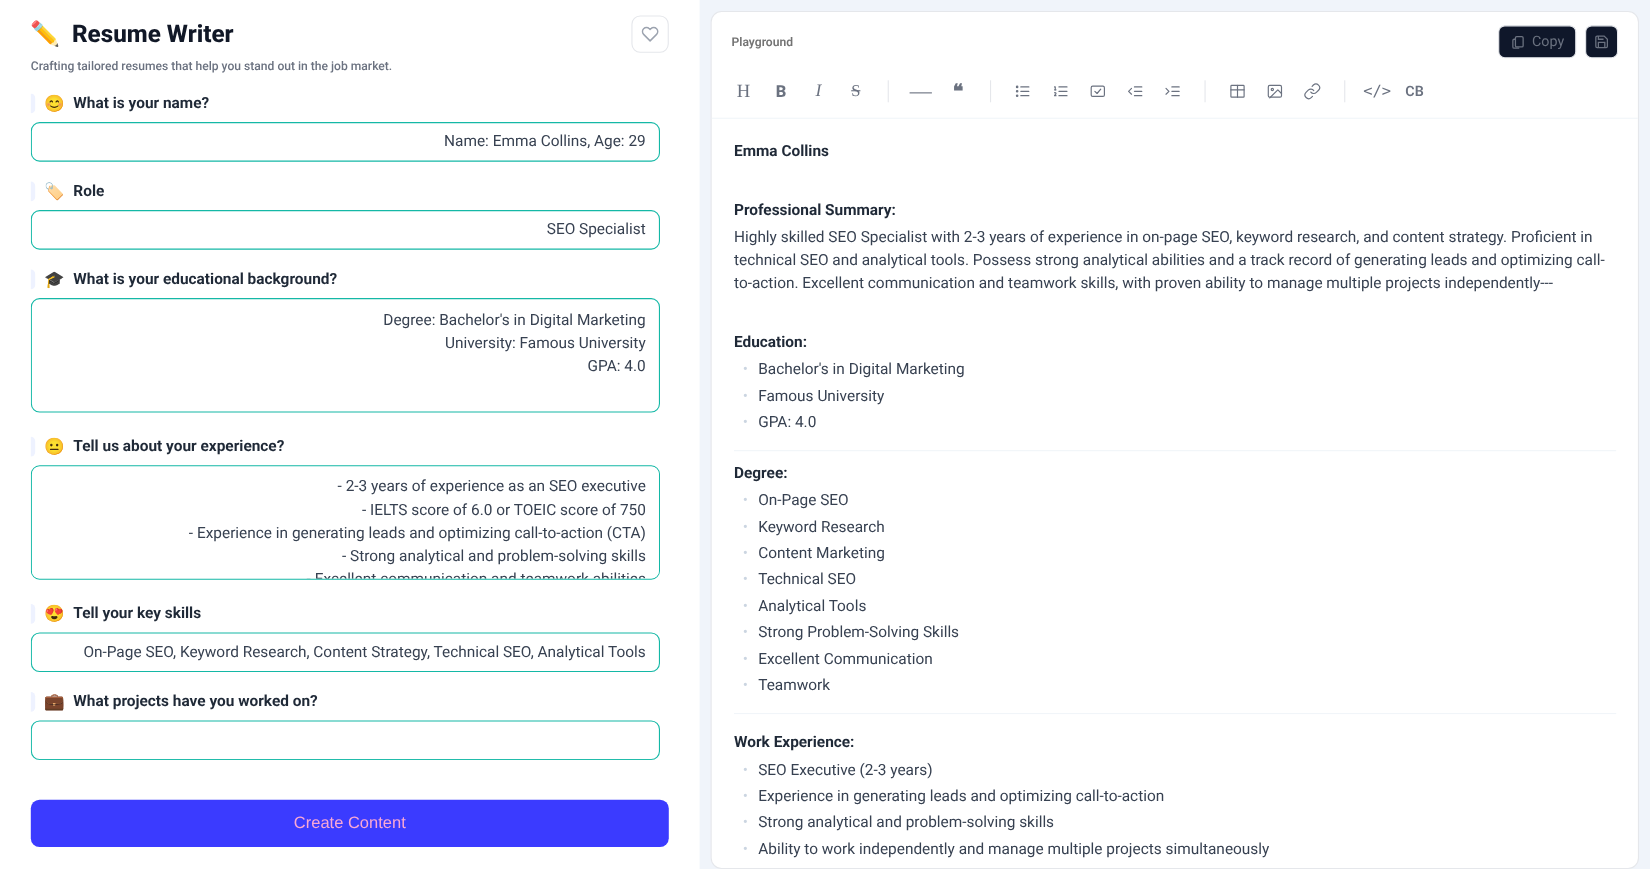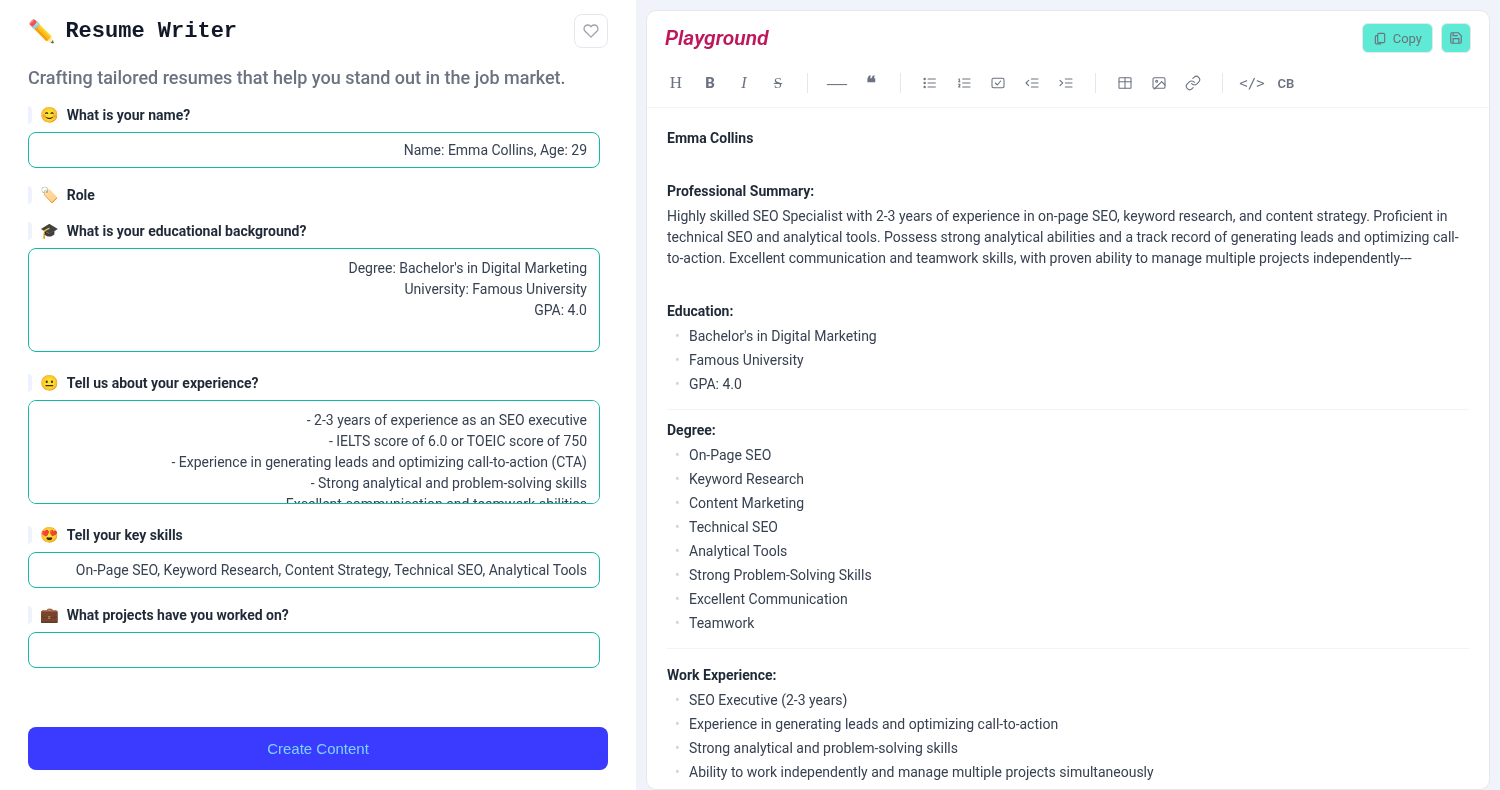--- a/index.html
+++ b/index.html
@@ -30,34 +30,33 @@
     align-items: center;
     gap: 10px;
   }
   .pen-icon {
     font-size: 22px;
   }
   .app-title {
     font-size: 22px;
     font-weight: 800;
     color: #111827;
-    font-family: Liberation Mono, monospace;
   }
   .fav-btn {
     width: 34px; height: 34px;
     border: 1px solid #e5e7eb;
     border-radius: 8px;
     display: flex; align-items: center; justify-content: center;
     color: #9ca3af;
     background: #fff;
     cursor: pointer;
   }
   .subtitle {
-    margin-top: 19px;
-    font-size: 18px;
+    margin-top: 6px;
+    font-size: 11px;
     color: #6b7280;
     font-weight: 500;
   }
   .form-scroll {
     margin-top: 18px;
     flex: 1;
     overflow-y: auto;
     padding-right: 8px;
     position: relative;
   }
@@ -100,21 +99,21 @@
     resize: none;
     text-align: right;
   }
   textarea.inp { line-height: 1.5; }
   .submit-wrap {
     padding: 14px 0 20px 0;
   }
   .submit-btn {
     width: 100%;
     background: #3b3bff;
-    color: #7dd3fc;
+    color: #f9a8d4;
     border: none;
     border-radius: 8px;
     padding: 13px;
     font-size: 15px;
     font-weight: 500;
     cursor: pointer;
   }
   .fade-bottom {
     position: absolute;
     left:0; right:10px; bottom:0;
@@ -134,31 +133,30 @@
     flex-direction: column;
     overflow: hidden;
   }
   .play-header {
     display:flex;
     align-items:center;
     justify-content: space-between;
     padding: 12px 18px 10px 18px;
   }
   .play-title {
-    font-size: 21px;
+    font-size: 11px;
     font-weight: 600;
-    color: #be185d;
-    font-style: italic;
+    color: #737373;
   }
   .play-actions {
     display:flex; gap:8px;
   }
   .copy-btn, .icon-btn {
     border:1px solid #e5e7eb;
-    background:#5eead4;
+    background:#0f172a;
     border-radius:6px;
     height:30px;
     display:flex;align-items:center;justify-content:center;
     cursor:pointer;
     color:#6b7280;
     font-size:13px;
   }
   .copy-btn { padding: 0 10px; gap:6px;}
   .icon-btn { width:30px;}
   .toolbar {
@@ -249,21 +247,21 @@
 
     <div class="question"><div class="q-label-row">
           <span class="q-num">1</span>
           <span class="q-emoji">😊</span>
           <span class="q-text">What is your name?</span>
         </div><input type="text" class="inp" value="Name: Emma Collins, Age: 29" style=""></div>
       <div class="question"><div class="q-label-row">
           <span class="q-num">2</span>
           <span class="q-emoji">🏷️</span>
           <span class="q-text">Role</span>
-        </div></div>
+        </div><input type="text" class="inp" value="SEO Specialist" style=""></div>
       <div class="question"><div class="q-label-row">
           <span class="q-num">3</span>
           <span class="q-emoji">🎓</span>
           <span class="q-text">What is your educational background?</span>
         </div><textarea rows="4" class="inp" style="">Degree: Bachelor's in Digital Marketing
 University: Famous University
 GPA: 4.0</textarea></div>
       <div class="question"><div class="q-label-row">
           <span class="q-num">4</span>
           <span class="q-emoji">😐</span>

